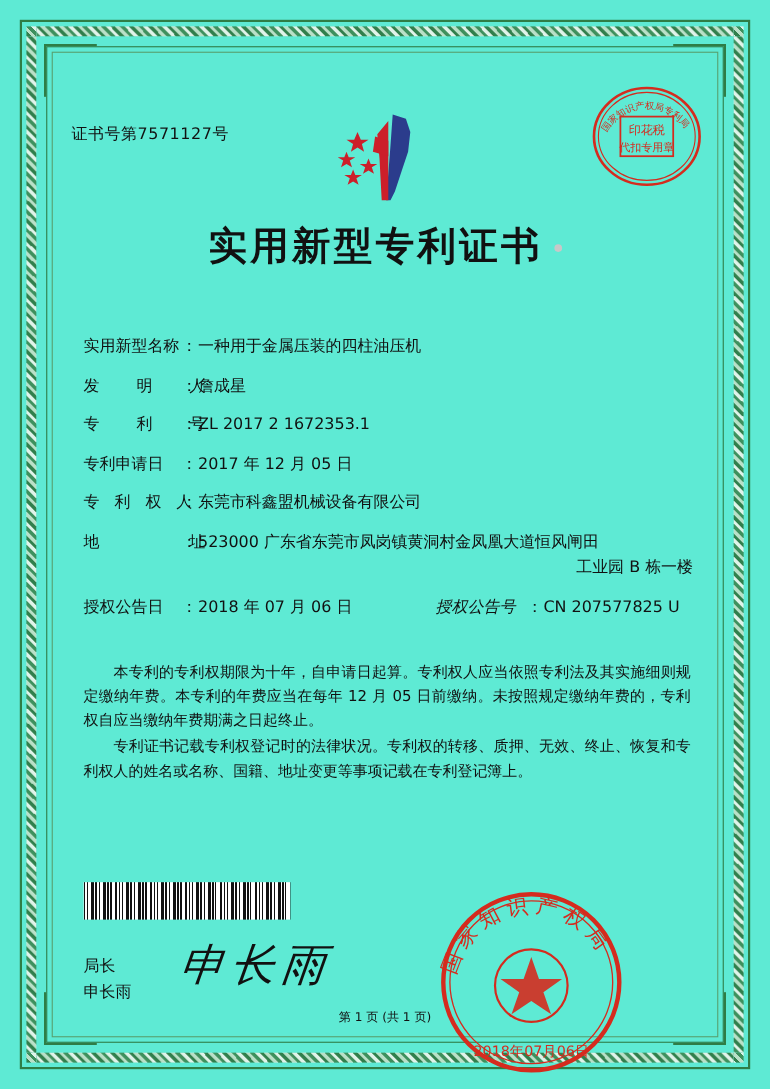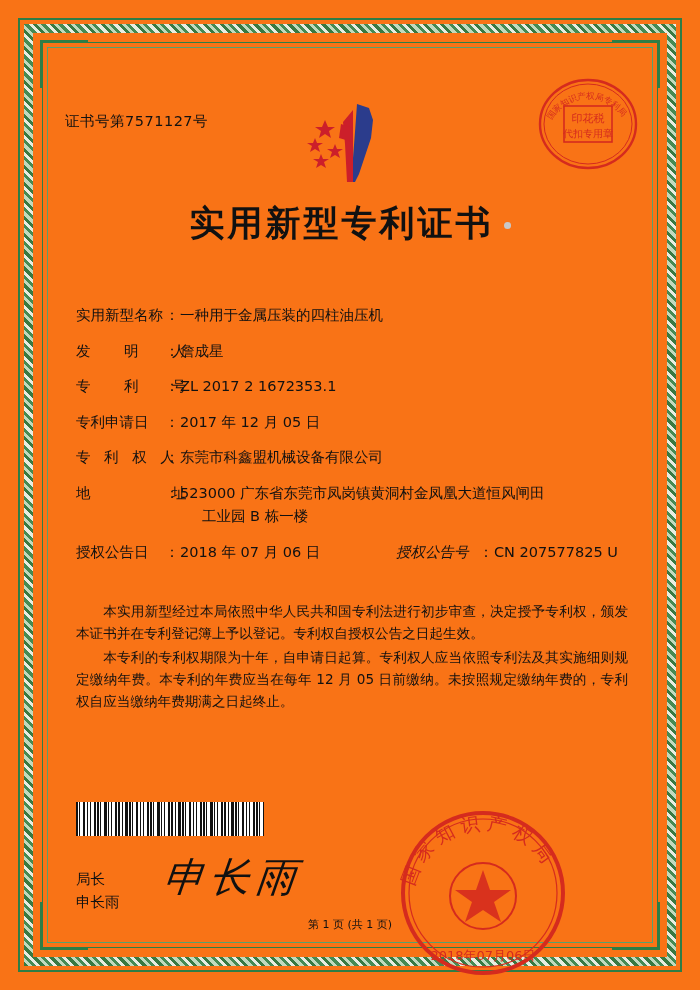--- a/index.html
+++ b/index.html
@@ -5,21 +5,21 @@
   html,body{margin:0;padding:0;}
   body{
     width:700px;height:990px;
     background:#ffffff;
     font-family:"DejaVu Sans", sans-serif;
     position:relative;
     overflow:hidden;
   }
   .page{
     position:absolute;inset:0;
-    background:#f97316;
+    background:#5eead4;
   }
   
   .border-outer{
     position:absolute;
     left:18px;top:18px;right:18px;bottom:18px;
     border:2px solid #2e7d46;
   }
   .border-pattern{
     position:absolute;
     left:24px;top:24px;right:24px;bottom:24px;
@@ -99,21 +99,21 @@
   .f-label{
     width:88px;
     flex:0 0 88px;
     letter-spacing:0px;
     white-space:nowrap;
   }
   .f-label.sp4{letter-spacing:9.5px;}
   .f-label.sp3{letter-spacing:4.5px;}
   .f-colon{flex:0 0 16px;text-align:center;}
   .f-value{flex:1 1 auto;}
-  .f-value .line2{display:block;margin-top:9px;padding-left:22px;}
+  .f-value .line2{display:block;margin-top:9px;padding-left:22px;text-align:right;}
   .row2{display:flex;margin-bottom:16px;}
   .row2 .cell{display:flex;}
   .row2 .cell.first{width:320px;flex:0 0 320px;}
   .row2 .f-label{width:88px;flex:0 0 88px;}
   .row2 .f-label.wide{width:82px;flex:0 0 82px;font-style:italic;}
 
   .paras{
     position:absolute;left:16px;right:12px;top:540px;
     font-size:13.6px;
     line-height:1.62;
@@ -253,22 +253,22 @@
         <span class="cell">
           <span class="f-label wide">授权公告号</span>
           <span class="f-colon">：</span>
           <span class="f-value">CN 207577825 U</span>
         </span>
       </div>
 
     </div>
 
     <div class="paras">
-      <p>本实用新型经过本局依照中华人民共和国专利法进行初步审查，决定授予专利权，颁发本证书并在专利登记簿上予以登记。专利权自授权公告之日起生效。</p>
       <p>本专利的专利权期限为十年，自申请日起算。专利权人应当依照专利法及其实施细则规定缴纳年费。本专利的年费应当在每年 12 月 05 日前缴纳。未按照规定缴纳年费的，专利权自应当缴纳年费期满之日起终止。</p>
+      <p>专利证书记载专利权登记时的法律状况。专利权的转移、质押、无效、终止、恢复和专利权人的姓名或名称、国籍、地址变更等事项记载在专利登记簿上。</p>
     </div>
 
     <div class="barcode"></div>
 
     <div class="sign-label">
       <div>局长</div>
       <div>申长雨</div>
     </div>
 
     <div class="sign-script">申长雨</div>

